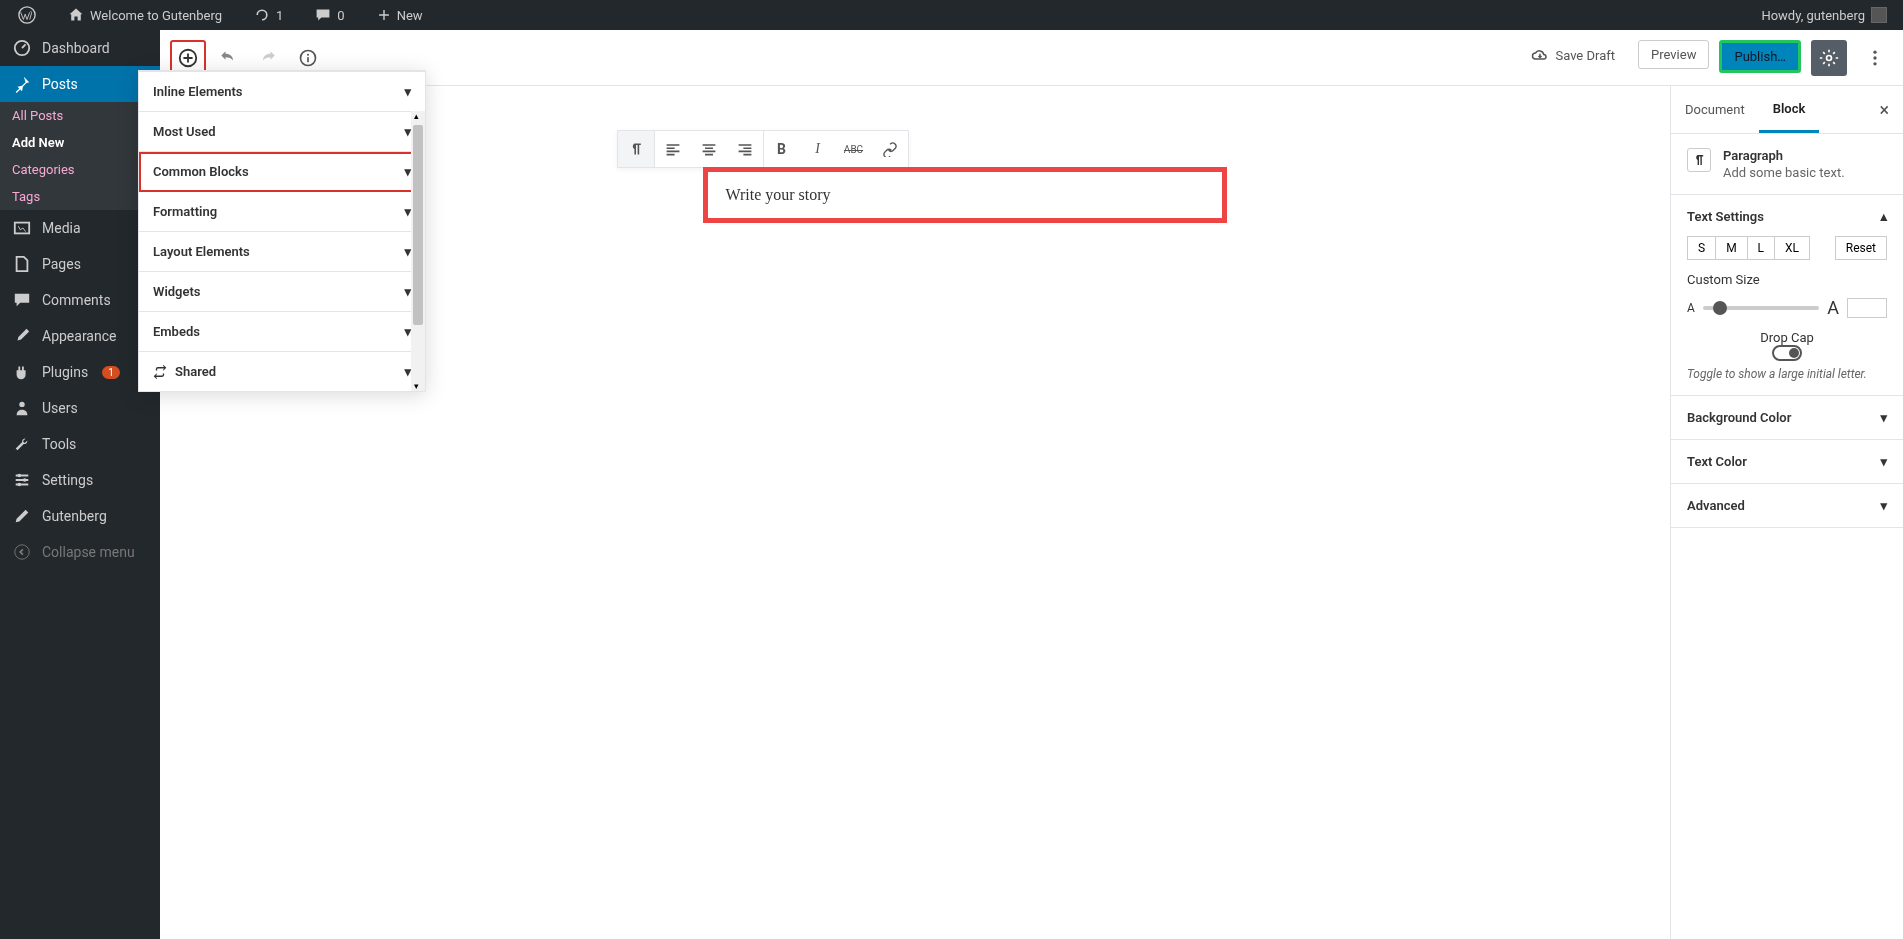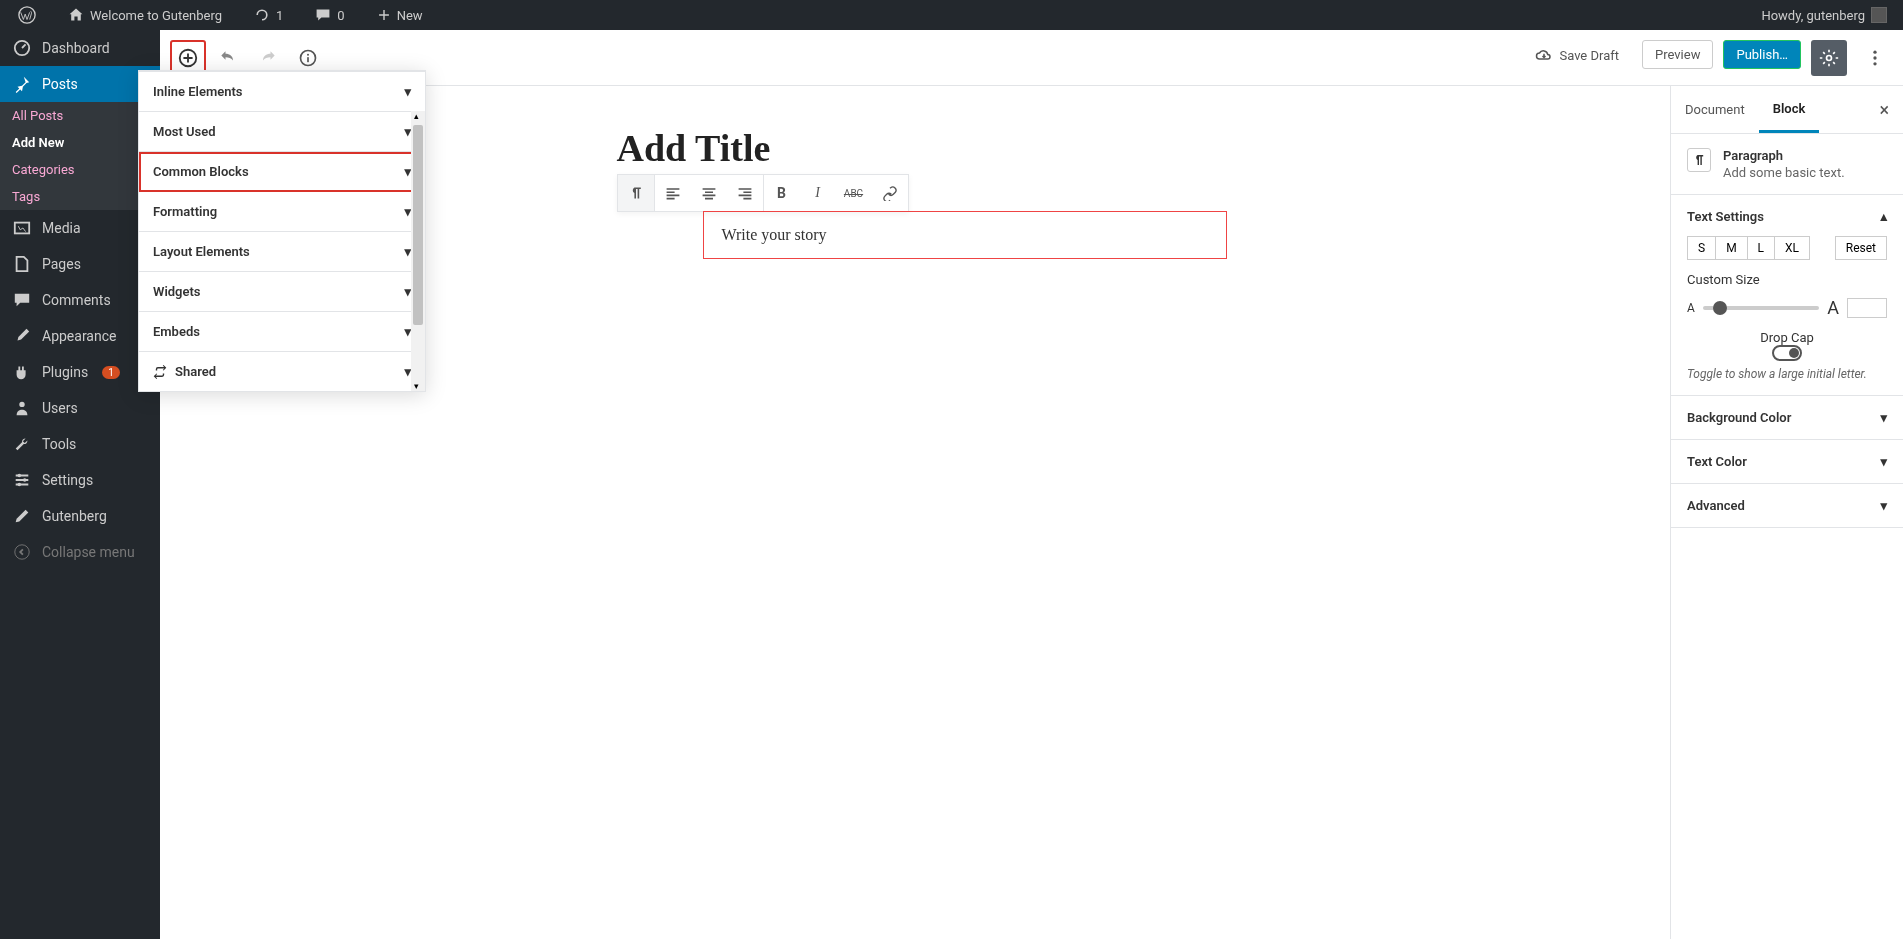--- a/index.html
+++ b/index.html
@@ -25,42 +25,42 @@
 
 .editor-area { position: absolute; left: 160px; top: 30px; right: 0; bottom: 0; background: #fff; }
 .editor-header { height: 56px; border-bottom: 1px solid #e2e4e7; display: flex; align-items: center; justify-content: space-between; padding: 0 10px; }
 .editor-header-left { display: flex; align-items: center; gap: 4px; }
 .icon-btn { width: 36px; height: 36px; display: flex; align-items: center; justify-content: center; cursor: pointer; border-radius: 3px; color: #555; }
 .icon-btn.highlighted { border: 2px solid #d9322a; }
 .editor-header-right { display: flex; align-items: flex-start; gap: 10px; }
 .btn { padding: 6px 12px; font-size: 13px; border-radius: 3px; cursor: pointer; border: 1px solid transparent; }
 .btn-text { color: #555; }
 .btn-outline { border: 1px solid #ccc; background: #fff; color: #555; }
-.btn-primary { background: #0085ba; color: #ffffff; border: 1px solid #22c55e; }
+.btn-primary { background: #0085ba; color: #0f172a; border: 3px solid #22c55e; }
 .btn-dark { background: #555d66; color: #fff; width: 36px; height: 36px; display:flex; align-items:center; justify-content:center; border-radius:3px; }
 
 
 .inserter { position: absolute; left: 138px; top: 70px; width: 288px; background: #fff; border: 1px solid #e2e4e7; box-shadow: 0 3px 20px rgba(0,0,0,0.15); z-index: 20; }
 .inserter-search { padding: 12px; }
 .inserter-search input { width: 100%; border: none; font-size: 13px; outline: none; color: #555; }
 .inserter-list { max-height: 320px; overflow-y: auto; border-top: 1px solid #e2e4e7; }
 .inserter-group { display: flex; align-items: center; justify-content: space-between; padding: 12px 14px; border-bottom: 1px solid #e2e4e7; font-size: 13px; font-weight: 600; color: #333; cursor: pointer; }
 .inserter-group.highlighted { outline: 2px solid #d9322a; outline-offset: -2px; }
 .inserter-scrollbar { position: absolute; right: 0; top: 40px; bottom: 0; width: 14px; background: #f1f1f1; }
 .inserter-scrollbar-thumb { position: absolute; left: 2px; right: 2px; top: 14px; height: 200px; background: #c1c1c1; border-radius: 2px; }
 
 
 .canvas { position: absolute; left: 0; right: 220px; top: 56px; bottom: 0; padding: 40px 0 0; display: flex; flex-direction: column; align-items: center; }
 .title-block { width: 610px; }
 .title-text { font-size: 38px; font-weight: 700; font-family: Georgia, serif; color: #222; }
 .block-toolbar { display: flex; border: 1px solid #e2e4e7; background: #fff; width: fit-content; margin-top: 4px; box-shadow: 0 2px 6px rgba(0,0,0,0.05); }
 .toolbar-sep { width: 1px; background: #e2e4e7; }
 .toolbar-btn { width: 36px; height: 36px; display: flex; align-items: center; justify-content: center; cursor: pointer; color: #555; font-size: 14px; }
 .toolbar-btn.active { background: #f3f4f5; }
-.paragraph-block { width: 524px; border: 1px solid #ef4444; padding: 14px 18px; font-size: 16px; font-family: Georgia, serif; color: #333; margin-top: -1px; margin-left: 86px; }
+.paragraph-block { width: 524px; border: 5px solid #ef4444; padding: 14px 18px; font-size: 16px; font-family: Georgia, serif; color: #333; margin-top: -1px; margin-left: 86px; }
 
 
 .settings-panel { position: absolute; right: 0; top: 56px; bottom: 0; width: 233px; border-left: 1px solid #e2e4e7; background: #fff; font-size: 13px; color: #333; }
 .settings-tabs { display: flex; align-items: center; border-bottom: 1px solid #e2e4e7; height: 48px; }
 .settings-tab { padding: 0 14px; height: 100%; display: flex; align-items: center; cursor: pointer; color: #555; }
 .settings-tab.active { border-bottom: 3px solid #0085ba; color: #222; font-weight: 600; }
 .settings-close { margin-left: auto; padding: 0 14px; cursor: pointer; color: #555; font-size: 18px; }
 .settings-section { padding: 14px 16px; border-bottom: 1px solid #e2e4e7; }
 .settings-section-header { display: flex; align-items: center; justify-content: space-between; cursor: pointer; font-weight: 600; }
 .block-header-row { display: flex; align-items: flex-start; gap: 12px; }
@@ -279,23 +279,20 @@
           <svg width="20" height="20" viewBox="0 0 24 24">
             <circle cx="12" cy="5" r="2"></circle>
             <circle cx="12" cy="12" r="2"></circle>
             <circle cx="12" cy="19" r="2"></circle>
           </svg>
         </div>
     </div>
   </div>
 
   <div class="canvas">
-    <div class="title-block">
-      <div class="title-text">Add Title</div>
-    </div>
     <div style="width:610px;">
       <div class="block-toolbar">
         <div class="toolbar-btn active">
             <svg width="16" height="16" viewBox="0 0 20 20">
               <path d="M8 3h8v2h-2v12h-2V5h-2v12H8V10a4 4 0 010-7z"></path>
             </svg>
           </div>
         <div class="toolbar-sep"></div>
         <div class="toolbar-btn">
             <svg width="16" height="16" viewBox="0 0 20 20">

